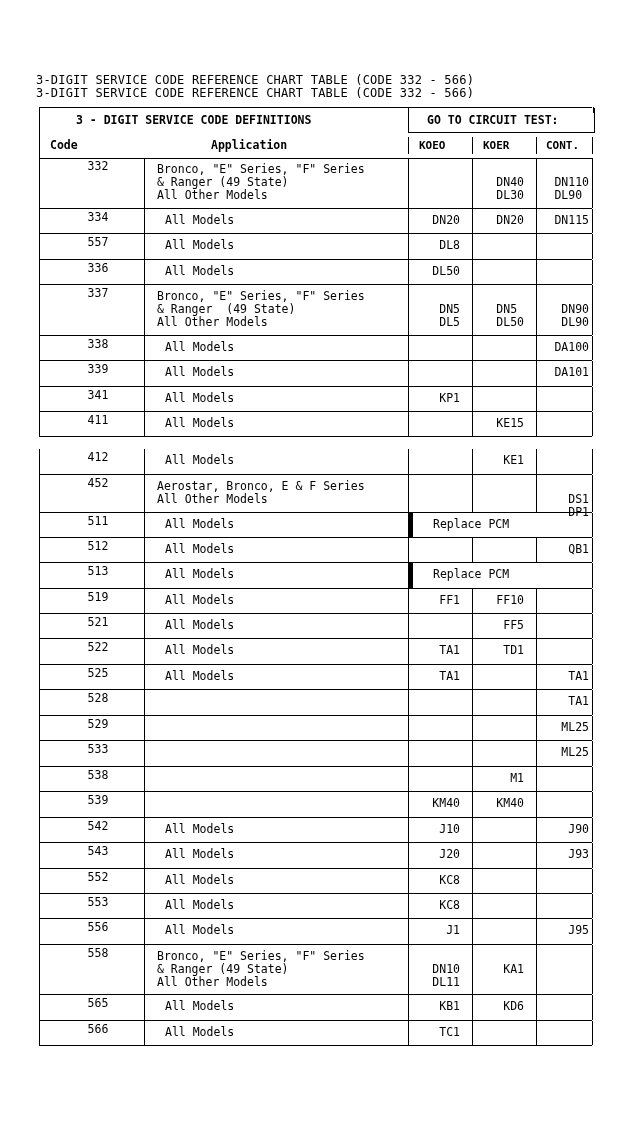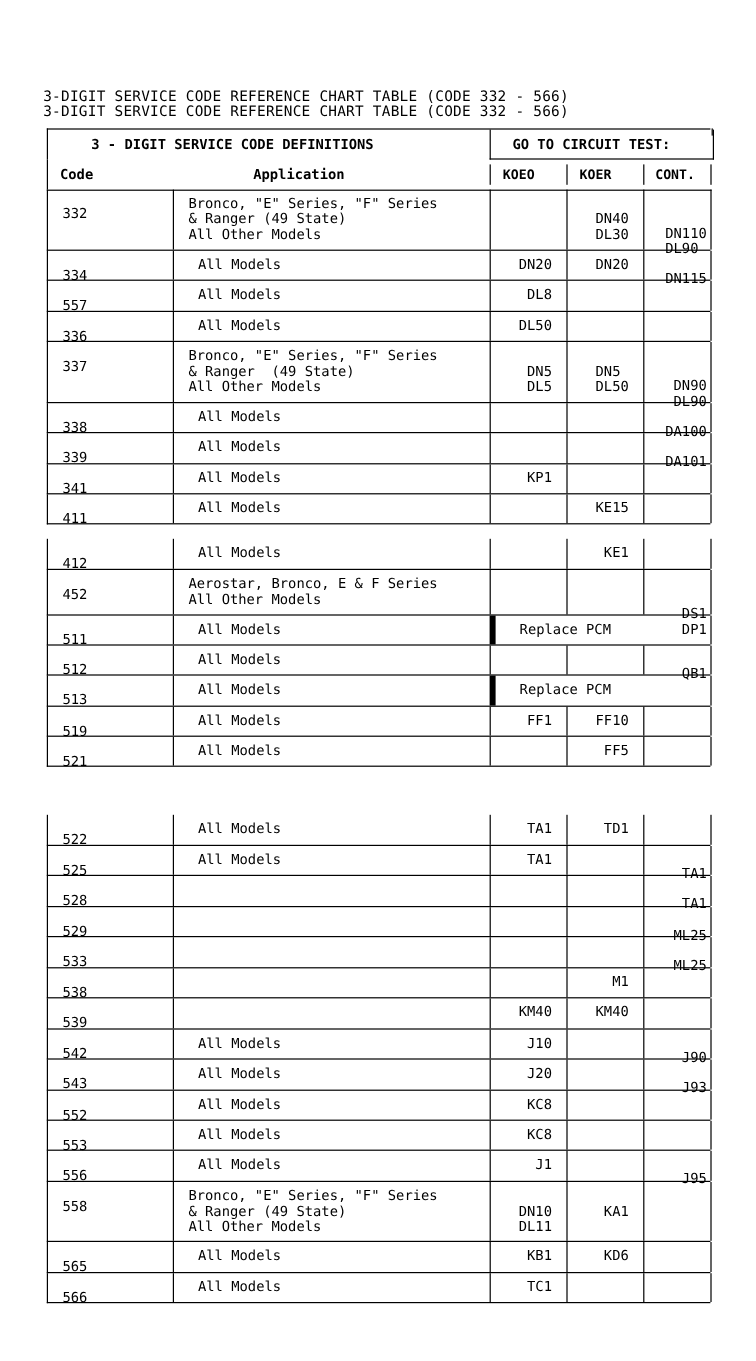--- a/index.html
+++ b/index.html
@@ -37,29 +37,29 @@
   .hdr-sub.koeo { left: 368px; }
   .hdr-sub.koer { left: 432px; }
   .hdr-sub.cont { left: 496px; width: 46px; border-right: 1px solid #000; padding-left: 9px; }
   .hdr2-bottom {
     position: absolute; left: -1px; bottom: -1px; width: 554px; height: 1px; background: #000;
   }
   .tick { position: absolute; width: 1px; background: #000; }
 
   .row { border-bottom: 1px solid #000; box-sizing: border-box; }
   .cell { position: absolute; top: 0; bottom: 0; font-size: 11.5px; line-height: 13px; white-space: pre; }
-  .c-code { left: 0; width: 104px; padding: 14px 0 0 12px; box-sizing: border-box; }
+  .c-code { left: 0; width: 104px; padding: 2px 0 0 12px; box-sizing: border-box; text-align: center; }
   .c-app { left: 104px; width: 264px; border-left: 1px solid #000; padding: 5px 0 0 12px; box-sizing: border-box; }
   .c-app.indent { padding-left: 20px; }
   .c-koeo { left: 368px; width: 64px; border-left: 1px solid #000; box-sizing: border-box; }
   .c-koer { left: 432px; width: 64px; border-left: 1px solid #000; box-sizing: border-box; }
   .c-cont { left: 496px; width: 57px; border-left: 1px solid #000; border-right: 1px solid #000; box-sizing: border-box; }
   .c-span { left: 368px; width: 185px; border-left: 5px solid #000000; border-right: 1px solid #000; box-sizing: border-box; padding: 5px 0 0 20px; }
   .val { position: absolute; right: 12px; top: 5px; text-align: left; }
-  .c-cont .val { right: 3px; margin-top: 12px; }
+  .c-cont .val { right: 3px; }
   .val.multi { top: 18px; }
 </style>
 </head>
 <body>
 
 <div class="title-line" style="top:74px;">3-DIGIT SERVICE CODE REFERENCE CHART TABLE (CODE 332 - 566)</div>
 <div class="title-line" style="top:87px;">3-DIGIT SERVICE CODE REFERENCE CHART TABLE (CODE 332 - 566)</div>
 
 <div class="tbl">
   <div class="hdr1">
@@ -190,21 +190,21 @@
         <div class="cell c-koer"><span class="val">FF10</span></div>
         <div class="cell c-cont"><span class="val"></span></div>
       </div>
       <div class="row" style="height: 25px;">
         <div class="cell c-code">521</div>
         <div class="cell c-app indent">All Models</div>
         <div class="cell c-koeo"><span class="val"></span></div>
         <div class="cell c-koer"><span class="val">FF5</span></div>
         <div class="cell c-cont"><span class="val"></span></div>
       </div>
-      <div class="row" style="height: 26px; margin-top: 40px;">
+      <div class="row" style="height: 26px;">
         <div class="cell c-code">522</div>
         <div class="cell c-app indent">All Models</div>
         <div class="cell c-koeo"><span class="val">TA1</span></div>
         <div class="cell c-koer"><span class="val">TD1</span></div>
         <div class="cell c-cont"><span class="val"></span></div>
       </div>
       <div class="row" style="height: 25px;">
         <div class="cell c-code">525</div>
         <div class="cell c-app indent">All Models</div>
         <div class="cell c-koeo"><span class="val">TA1</span></div>

